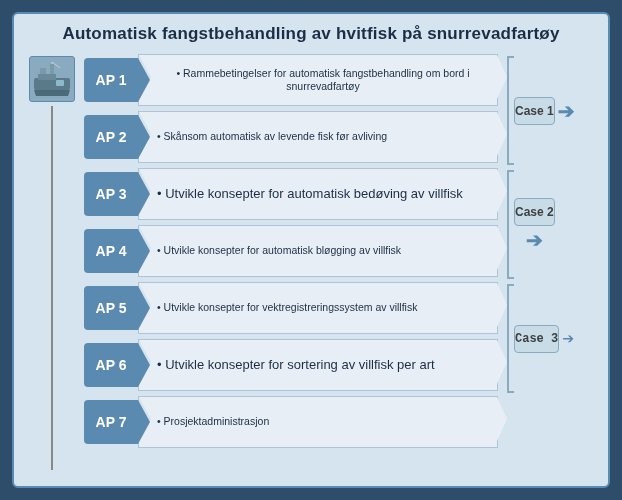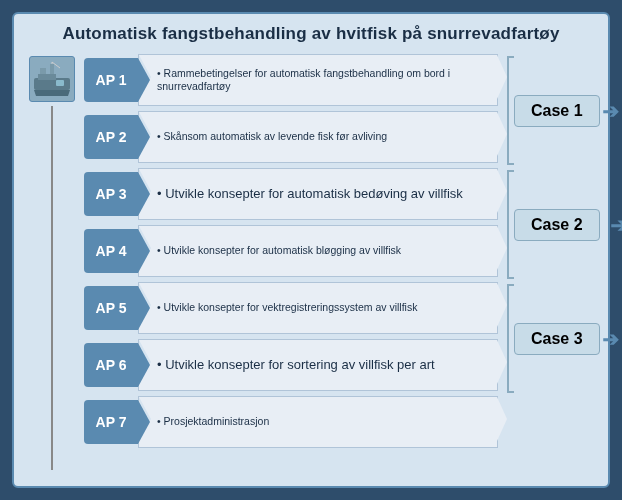--- a/index.html
+++ b/index.html
@@ -132,34 +132,34 @@
       top: 0;
       border-top: 22px solid transparent;
       border-bottom: 22px solid transparent;
       border-left: 10px solid #e8eef5;
       z-index: 2;
     }
     .case-label-box {
       background: #c8dce8;
       border: 1px solid #8aabbf;
       border-radius: 4px;
-      padding: 6px 16px;
-      font-size: 16px;
+      padding: 6px 0;
+      font-size: 12px;
       font-weight: bold;
-      color: #000000;
+      color: #404040;
       white-space: nowrap;
     }
   </style>
 </head>
 <body>
 
 <div class="outer-box">
   <div class="title">Automatisk fangstbehandling av hvitfisk på snurrevadfartøy</div>
 
-  <div style="display:flex; flex-direction:row; height: calc(100% - 36px); gap: 0;">
+  <div style="display:flex; flex-direction:row; height: calc(100% - 36px); gap: 0; text-align: center;">
 
     <div class="image-col">
       <div class="ship-image">
         <svg class="ship-svg" viewBox="0 0 40 38" xmlns="http://www.w3.org/2000/svg">
 
           <rect x="2" y="18" width="36" height="12" fill="#5a7a8a" rx="2"></rect>
           <polygon points="2,30 4,36 36,36 38,30" fill="#4a6a7a"></polygon>
           <rect x="8" y="8" width="6" height="12" fill="#7a9aaa"></rect>
           <rect x="18" y="4" width="4" height="16" fill="#7a9aaa"></rect>
           <rect x="6" y="14" width="18" height="6" fill="#6a8a9a"></rect>
@@ -250,33 +250,33 @@
           <div style="font-size:20px; color:#5a8ab0; font-weight:bold;">➔</div>
         </div>
       </div>
 
       <div style="height: 109px; display:flex; flex-direction:row; align-items:center;">
         <div style="width:10px; height:100%; position:relative; flex-shrink:0;">
           <div style="position:absolute; left:3px; top:0; bottom:0; width:2px; background:#8aabbf;"></div>
           <div style="position:absolute; left:3px; top:0; width:7px; height:2px; background:#8aabbf;"></div>
           <div style="position:absolute; left:3px; bottom:0; width:7px; height:2px; background:#8aabbf;"></div>
         </div>
-        <div style="display:flex; flex-direction:row; align-items:center; gap:11px;">
+        <div style="display:flex; flex-direction:column; align-items:center; gap:2px;">
           <div class="case-label-box">Case 2</div>
           <div style="font-size:20px; color:#5a8ab0; font-weight:bold;">➔</div>
         </div>
       </div>
 
       <div style="height: 109px; display:flex; flex-direction:row; align-items:center;">
         <div style="width:10px; height:100%; position:relative; flex-shrink:0;">
           <div style="position:absolute; left:3px; top:0; bottom:0; width:2px; background:#8aabbf;"></div>
           <div style="position:absolute; left:3px; top:0; width:7px; height:2px; background:#8aabbf;"></div>
           <div style="position:absolute; left:3px; bottom:0; width:7px; height:2px; background:#8aabbf;"></div>
         </div>
-        <div style="display:flex; flex-direction:row; align-items:center; gap:3px;">
+        <div style="display:flex; flex-direction:row; align-items:center; gap:3px;font-family:Liberation Mono, monospace;">
           <div class="case-label-box">Case 3</div>
           <div style="font-size:20px; color:#5a8ab0; font-weight:bold;">➔</div>
         </div>
       </div>
 
       <div style="height:52px;"></div>
     </div>
   </div>
 </div>
 

